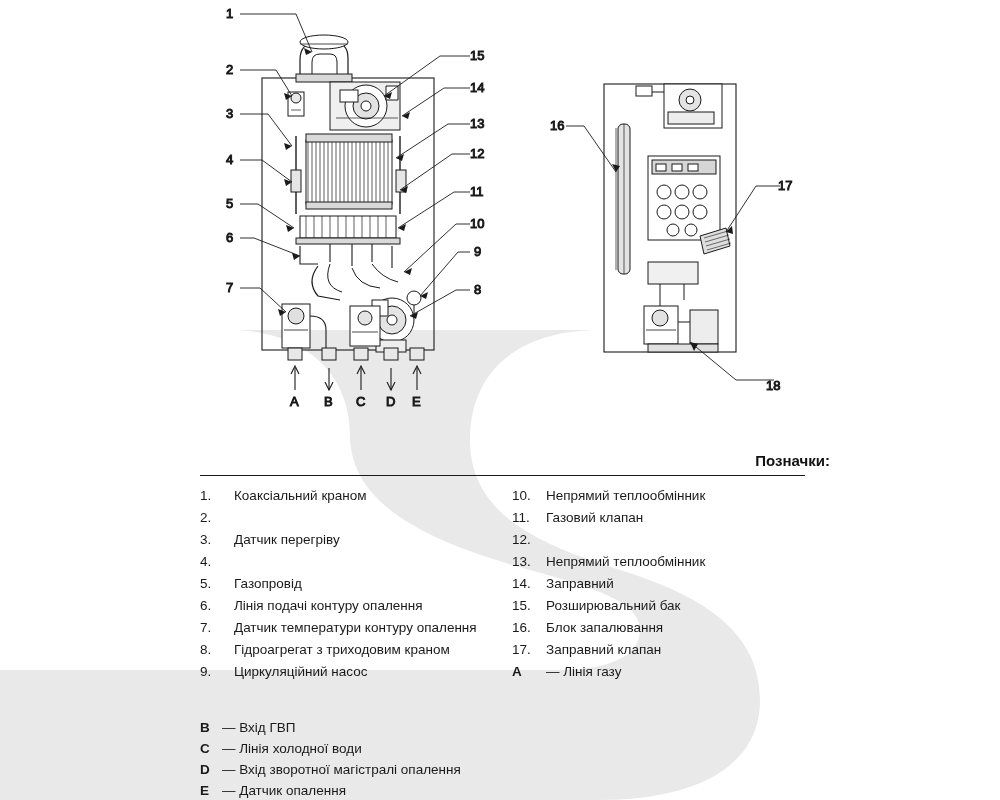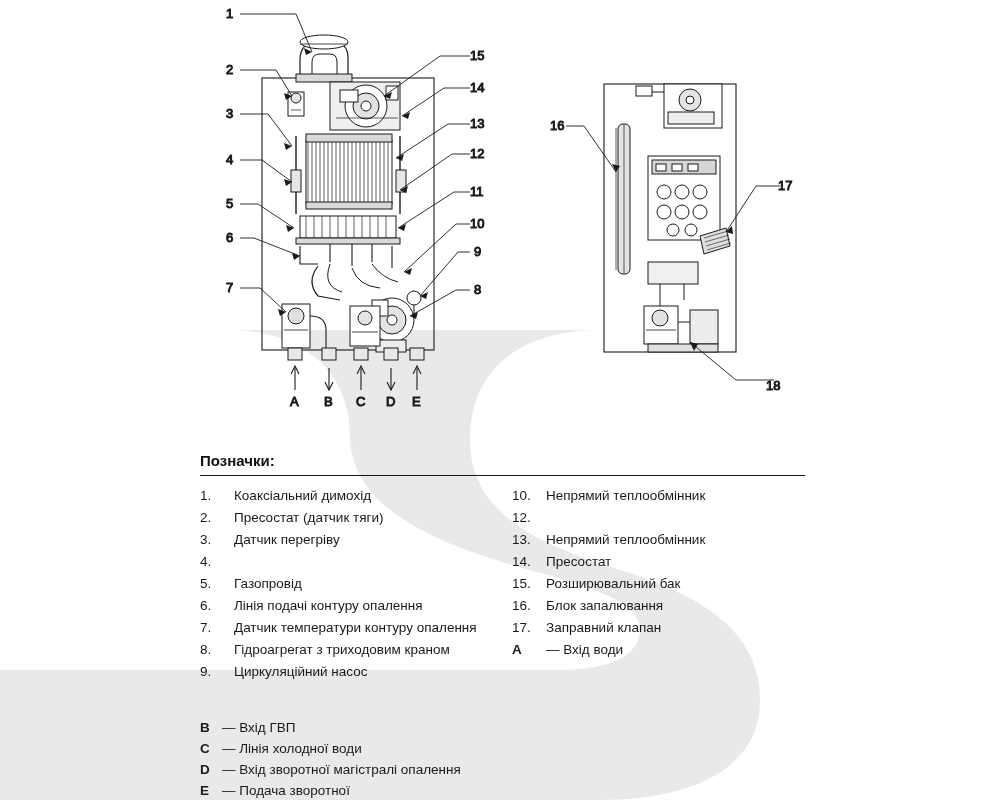--- a/index.html
+++ b/index.html
@@ -27,20 +27,21 @@
   .diagram{position:absolute;left:0;top:0;width:1000px;height:430px;}
   .diagram svg{display:block;}
 
   
   .legend{
     position:absolute;left:200px;top:452px;width:630px;
   }
   .legend-title{
     font-size:15px;font-weight:bold;color:#111;
     padding-bottom:6px;
+    text-align:right;
   }
   .legend-rule{
     border-bottom:1.6px solid #1a1a1a;
     width:605px;
     margin-bottom:10px;
   }
   .legend-cols{
     display:flex;
     gap:20px;
   }
@@ -333,25 +334,24 @@
     </svg>
   </div>
 
   <div class="legend">
     <div class="legend-title">Позначки:</div>
     <div class="legend-rule"></div>
     <div class="legend-cols">
       <div class="col">
         <div class="item">
           <span class="num">1.</span>
-          <span class="txt">Коаксіальний димохід</span>
+          <span class="txt">Коаксіальний краном</span>
         </div>
         <div class="item">
           <span class="num">2.</span>
-          <span class="txt">Пресостат (датчик тяги)</span>
         </div>
         <div class="item">
           <span class="num">3.</span>
           <span class="txt">Датчик перегріву</span>
         </div>
         <div class="item">
           <span class="num">4.</span>
         </div>
         <div class="item">
           <span class="num">5.</span>
@@ -373,62 +373,66 @@
           <span class="num">9.</span>
           <span class="txt">Циркуляційний насос</span>
         </div>
       </div>
       <div class="col">
         <div class="item">
           <span class="num">10.</span>
           <span class="txt">Непрямий теплообмінник</span>
         </div>
         <div class="item">
+          <span class="num">11.</span>
+          <span class="txt">Газовий клапан</span>
+        </div>
+        <div class="item">
           <span class="num">12.</span>
         </div>
         <div class="item">
           <span class="num">13.</span>
           <span class="txt">Непрямий теплообмінник</span>
         </div>
         <div class="item">
           <span class="num">14.</span>
-          <span class="txt">Пресостат</span>
+          <span class="txt">Заправний</span>
         </div>
         <div class="item">
           <span class="num">15.</span>
           <span class="txt">Розширювальний бак</span>
         </div>
         <div class="item">
           <span class="num">16.</span>
           <span class="txt">Блок запалювання</span>
         </div>
         <div class="item">
           <span class="num">17.</span>
           <span class="txt">Заправний клапан</span>
         </div>
         <div class="item letter">
           <span class="num">A</span>
-          <span class="txt">— Вхід води</span>
+          <span class="txt">— Лінія газу</span>
         </div>
       </div>
     </div>
   </div>
 
   <div class="bottom-list">
     <div class="item">
       <span class="num">B</span>
       <span class="txt">— Вхід ГВП</span>
     </div>
     <div class="item">
       <span class="num">C</span>
       <span class="txt">— Лінія холодної води</span>
     </div>
     <div class="item">
       <span class="num">D</span>
       <span class="txt">— Вхід зворотної магістралі опалення</span>
     </div>
     <div class="item">
       <span class="num">E</span>
-      <span class="txt">— Подача зворотної</span>
+      <span class="txt">— Датчик опалення</span>
     </div>
   </div>
 
 </div>
 
 </body></html>

